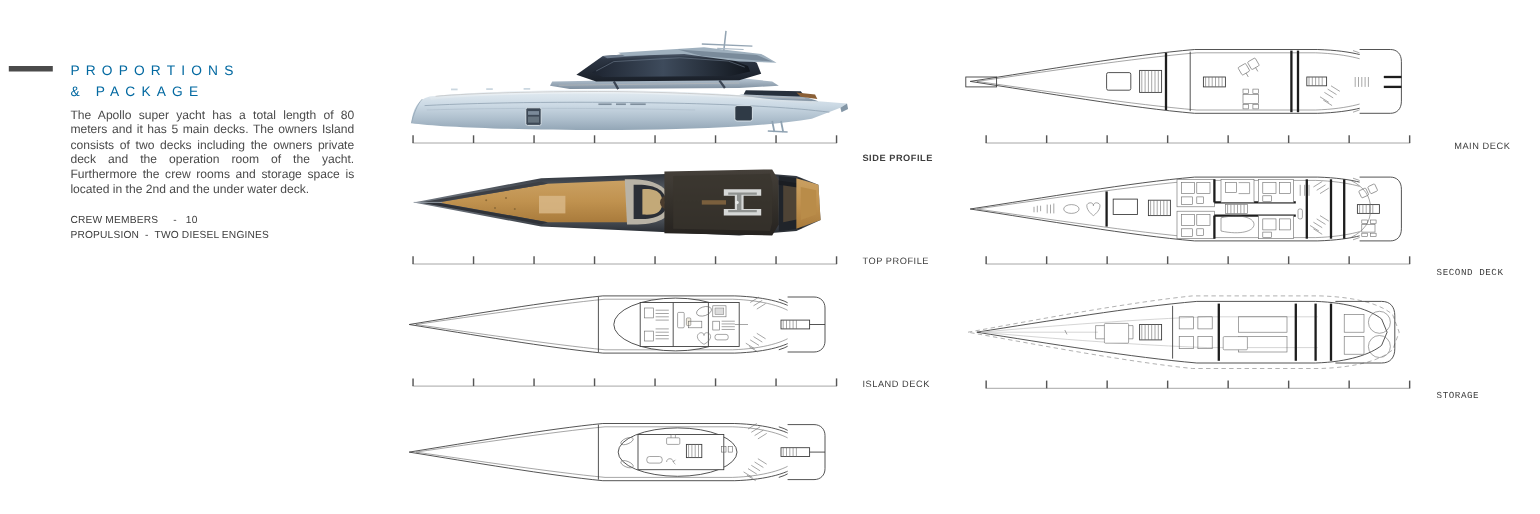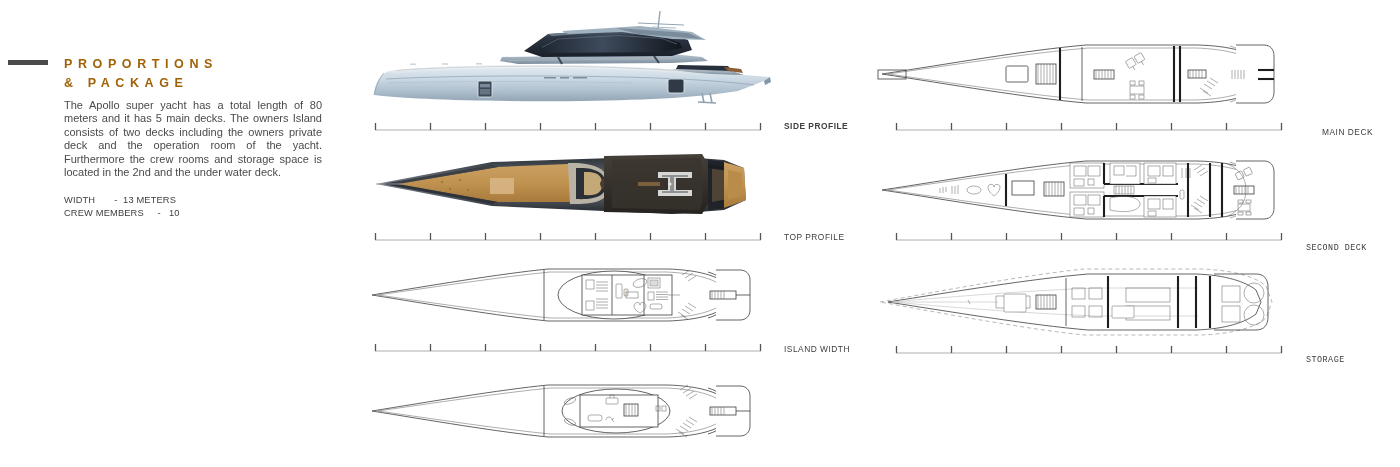--- a/index.html
+++ b/index.html
@@ -32,24 +32,24 @@
     width: 40px;
     height: 5px;
     background: #4b4b4b;
   }
   #page-title {
     position: absolute;
     left: 64px;
     top: 55px;
     width: 270px;
     font-size: 12.5px;
-    font-weight: bold;
+    font-weight: normal;
     line-height: 19px;
     letter-spacing: 5.6px;
-    color: #a16207;
+    color: #0369a1;
     white-space: pre-line;
   }
   #body-copy {
     position: absolute;
     left: 64px;
     top: 99px;
     width: 258px;
     font-size: 11px;
     line-height: 13.4px;
     text-align: justify;
@@ -94,26 +94,26 @@
 </style>
 </head>
 <body>
 
 <div id="text-column">
   <div id="title-rule"></div>
   <div id="page-title">PROPORTIONS
 &amp; PACKAGE</div>
   <div id="body-copy">The Apollo super yacht has a total length of 80 meters and it has 5 main decks. The owners Island consists of two decks including the owners private deck and the operation room of the yacht. Furthermore the crew rooms and storage space is located in the 2nd and the under water deck.</div>
   <div id="spec-list">
-    <div class="spec-row">WIDTH       -  13 METERS</div>
     <div class="spec-row">CREW MEMBERS     -   10</div>
+    <div class="spec-row">PROPULSION  -  TWO DIESEL ENGINES</div>
   </div>
 </div>
 
-<div class="panel" style="left:372px; top:7px; width:400px; height:108px;font-weight:bold;">
+<div class="panel" style="left:372px; top:24px; width:400px; height:108px;font-weight:bold;">
   <svg class="panel-art" width="400" height="108" viewBox="0 0 400 108">
     <defs>
       <linearGradient id="hullg" x1="0" y1="0" x2="0" y2="1">
         <stop offset="0%" stop-color="#e4ecf2"></stop>
         <stop offset="38%" stop-color="#cbd9e4"></stop>
         <stop offset="72%" stop-color="#aebfcd"></stop>
         <stop offset="100%" stop-color="#93a6b6"></stop>
       </linearGradient>
       <linearGradient id="deckg" x1="0" y1="0" x2="0" y2="1">
         <stop offset="0%" stop-color="#f2f6f9"></stop>
@@ -332,21 +332,21 @@
 
     <path d="M340,16 C354,20 360,28 361,39 C360,50 354,58 340,62" class="ln"></path>
     <path d="M348,14 L372,14 C378,14 382,18 382,24 L382,54 C382,60 378,64 372,64 L348,64" class="fw"></path>
 
     <rect x="342" y="35" width="26" height="8" class="ln"></rect>
     <g class="ln-t">
       <path d="M344,35 L344,43 M347,35 L347,43 M350,35 L350,43 M353,35 L353,43 M356,35 L356,43"></path>
     </g>
     <path d="M368,39 L382,39" class="ln"></path>
   </svg>
-  <div class="panel-label" style="left:416px; top:88px;">ISLAND WIDTH</div>
+  <div class="panel-label" style="left:416px; top:88px;">ISLAND DECK</div>
 </div>
 
 <svg class="ruler" style="left:372px; top:339px;" width="392" height="14" viewBox="0 0 392 14">
   <path d="M3,12 L389,12" class="ln-t"></path>
   <g stroke="#555" stroke-width="1.3">
     <path d="M3.5,12 L3.5,5"></path>
       <path d="M58.5,12 L58.5,5"></path>
       <path d="M113.5,12 L113.5,5"></path>
     <path d="M168.5,12 L168.5,5"></path>
       <path d="M223.5,12 L223.5,5"></path>

